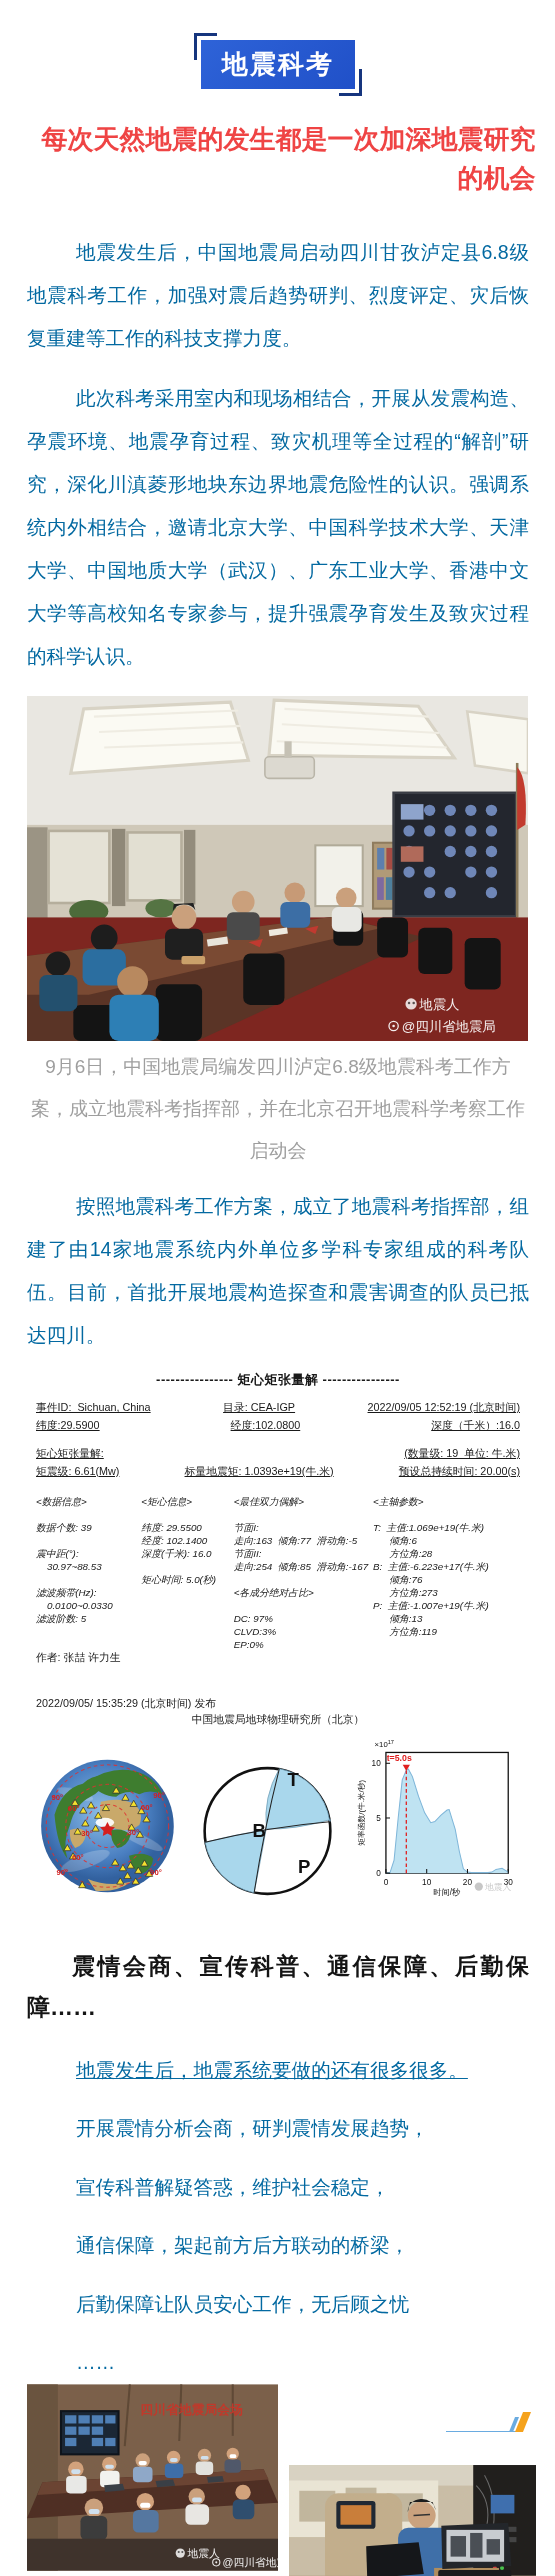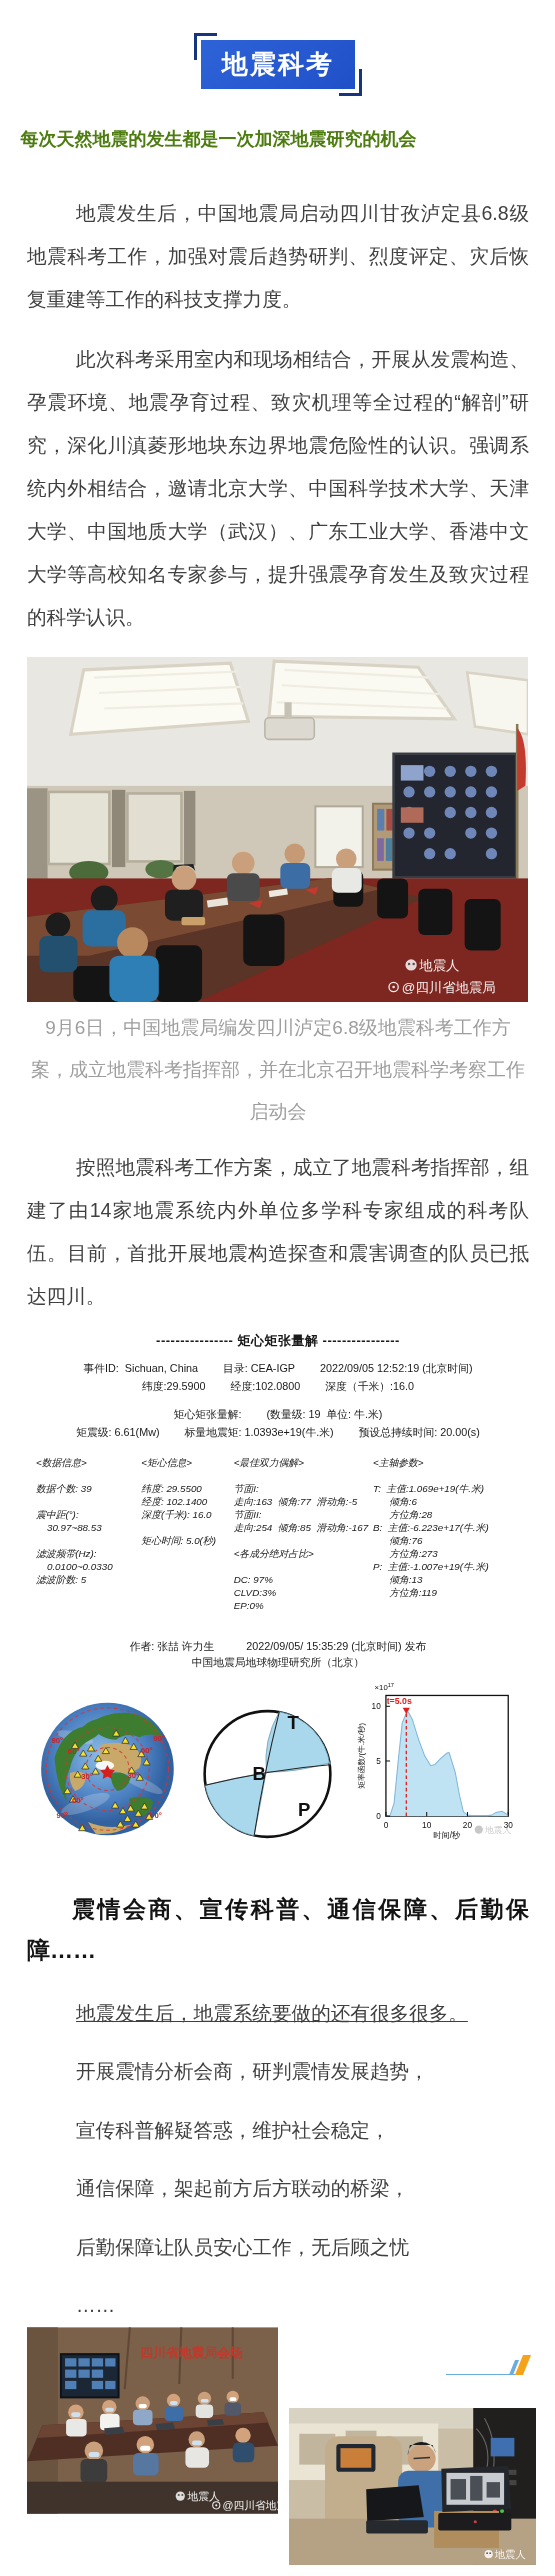--- a/index.html
+++ b/index.html
@@ -12,49 +12,49 @@
   .badge{position:absolute;left:0;top:0;right:0;bottom:0;
          background:linear-gradient(135deg,#2e63d8,#2050c8);
          display:flex;align-items:center;justify-content:center;
          color:#fff;font-size:26px;font-weight:bold;letter-spacing:2.1px;}
   .bracket-tl{position:absolute;left:-7.2px;top:-7.2px;width:20.6px;height:24px;
               border-left:3.1px solid #16357e;border-top:3.1px solid #16357e;}
   .bracket-br{position:absolute;right:-7.2px;bottom:-7.2px;width:20.6px;height:24px;
               border-right:3.1px solid #16357e;border-bottom:3.1px solid #16357e;}
 
   
-  h1.title{font-size:18px;line-height:39px;color:#4d7c0f;font-weight:bold;
-           text-align:left;margin:31px 20.6px 0;}
-  p.body{font-size:19.6px;line-height:43px;color:#404040;text-align:justify;
+  h1.title{font-size:26px;line-height:39px;color:#ef4444;font-weight:bold;
+           text-align:right;margin:31px 20.6px 0;}
+  p.body{font-size:19.6px;line-height:43px;color:#0369a1;text-align:justify;
          text-indent:49px;margin:16.5px 0 0 0;}
   p.first{margin-top:33px;}
   p.lead{margin-top:20.6px;text-decoration:underline;}
   p.bullet{margin-top:15.5px;}
   .caption{font-size:19px;line-height:42px;color:#9e9e9e;text-align:center;margin:5.2px 0 0 0;}
   .caption2{margin-top:20.6px;}
   h2.subhead{font-size:23px;line-height:41px;color:#141414;font-weight:bold;
              text-indent:45px;text-align:justify;margin:47px 0 0 0;}
 
   
   .photo{display:block;}
   .hero{margin-top:18.5px;}
   .wm{opacity:.92;}
 
   
   .mt-fig{margin:14.4px auto 0;width:484px;color:#1a1a1a;font-size:10.8px;}
   .mt-title{text-align:center;font-weight:bold;font-size:13px;letter-spacing:0.5px;}
-  .mt-row{display:flex;justify-content:center;gap:25px;margin-top:4.1px;white-space:pre;}
+  .mt-row{display:flex;justify-content:space-between;gap:39px;margin-top:4.1px;white-space:pre;text-decoration:underline;}
   .mt-row.meta1{margin-top:12.4px;}
   .mt-row.mtr{margin-top:13.4px;}
   .mt-comp{display:flex;justify-content:center;gap:20.6px;margin-top:3.1px;white-space:pre;}
   .mt-cols{display:grid;grid-template-columns:95px 82px 129px 147px;gap:0 10.3px;
            justify-content:center;margin-top:17.5px;font-size:9.8px;font-style:italic;}
   .mt-col .hd{margin-bottom:11.3px;}
   .mt-col .ln{min-height:13px;line-height:13px;white-space:pre;}
-  .mt-author{display:flex;justify-content:center;gap:32px;margin-top:28px;white-space:pre;}
+  .mt-author{display:flex;justify-content:center;gap:32px;margin-top:0;white-space:pre;flex-direction:column;}
   .mt-inst{text-align:center;margin-top:2.1px;}
   .mt-gfx{display:flex;justify-content:space-between;align-items:flex-end;margin-top:11.3px;padding:0 3.1px;}
 
   
   .pgrid{position:relative;height:453px;margin-top:0;}
   .pgrid .ph{position:absolute;}
   .orn{position:absolute;}
   .orn .bar{position:absolute;height:1.5px;background:#6aabe0;}
   .orn .sl{position:absolute;transform:skewX(-22deg);}
   .sl.blue{background:#6aabe0;}

